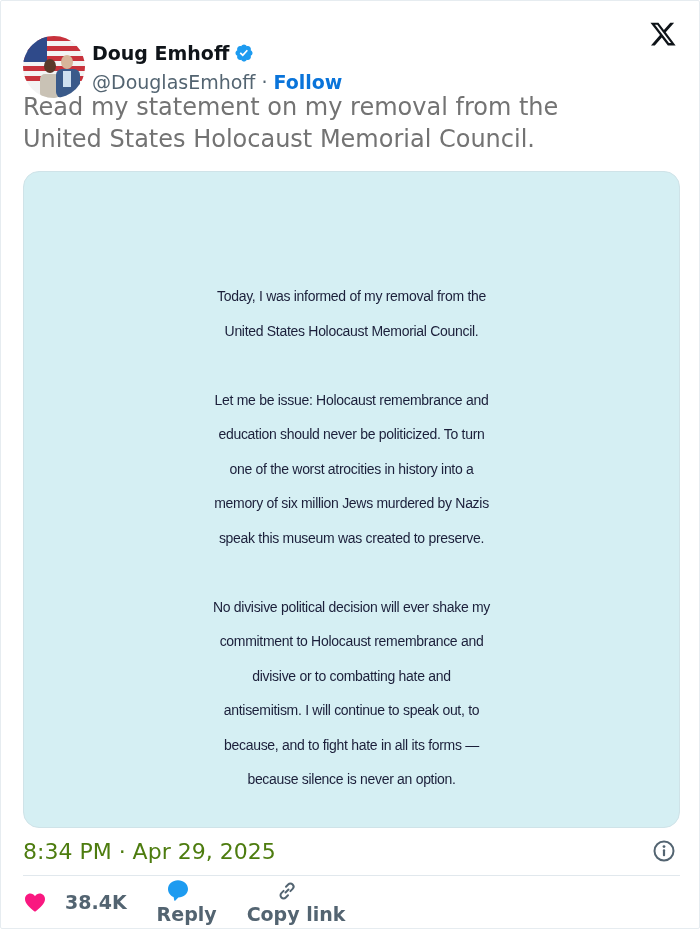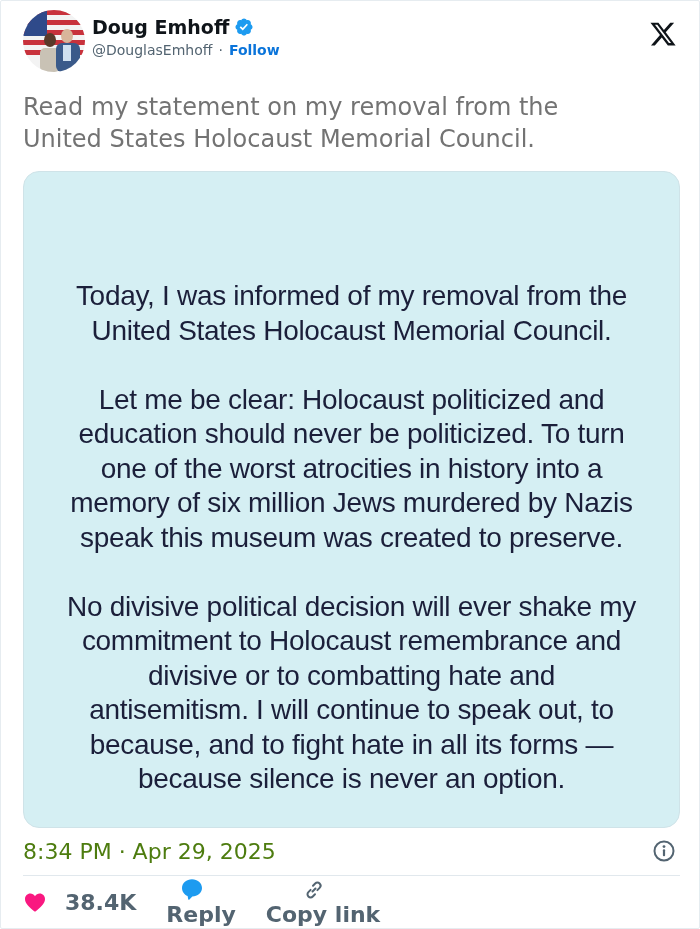--- a/index.html
+++ b/index.html
@@ -1,45 +1,45 @@
 <!DOCTYPE html>
 <html><head>
 <meta charset="utf-8">
 <style>
   * { box-sizing: border-box; margin: 0; padding: 0; }
   html, body { width: 700px; height: 929px; background: #ffffff; overflow: hidden; }
   body { font-family: "DejaVu Sans", sans-serif; color: #0f1419; position: relative; }
   .frame { position: absolute; left: 0; top: 0; width: 700px; height: 929px; border: 1px solid #e6ecf0; border-radius: 2px; }
 
-  .header { position: absolute; left: 22px; top: 9px; display: flex; align-items: center; }
+  .header { position: absolute; left: 22px; top: 35px; display: flex; align-items: center; }
   .avatar { width: 62px; height: 62px; border-radius: 50%; overflow: hidden; position: relative; flex-shrink: 0; }
   .ident { margin-left: 7px; display: flex; flex-direction: column; }
   .name-row { display: flex; align-items: center; height: 30px; }
   .name { font-weight: bold; font-size: 19px; color: #0f1419; }
   .verified { margin-left: 5px; width: 20px; height: 20px; }
-  .handle-row { font-size: 14px; color: #536471; height: 28px; display: flex; }
+  .handle-row { font-size: 19px; color: #536471; height: 28px; display: flex; align-items: center; }
   .sep { margin: 0 6px; }
   .follow { color: #0a74da; font-weight: bold; cursor: pointer; }
 
   .xlogo { position: absolute; left: 647px; top: 19px; width: 30px; height: 28px; }
 
   .tweet-text { position: absolute; left: 22px; top: 90px; width: 640px; font-size: 24px; line-height: 32px; color: #737373; }
 
   .media { position: absolute; left: 22px; top: 170px; width: 657px; height: 657px; background: #d5eff3; border: 1px solid #cfe3e8; border-radius: 16px; overflow: hidden; }
-  .statement { position: absolute; left: 0; top: 107px; width: 655px; text-align: center; font-family: "Liberation Sans", sans-serif; font-size: 28px; line-height: 34.5px; color: #1b1f3a; font-weight: 500; letter-spacing: -0.3px; }
+  .statement { position: absolute; left: 0; top: 107px; width: 655px; text-align: center; font-family: "Liberation Sans", sans-serif; font-size: 14px; line-height: 34.5px; color: #1b1f3a; font-weight: 500; letter-spacing: -0.3px; }
   .para { margin-bottom: 34.5px; }
   .para:last-child { margin-bottom: 0; }
   .line { display: block; }
 
   .meta { position: absolute; left: 22px; top: 838px; font-size: 22px; color: #4d7c0f; }
   .info-icon { position: absolute; left: 651px; top: 838px; width: 24px; height: 24px; }
 
   .divider { position: absolute; left: 22px; top: 874px; width: 657px; height: 1px; background: #e1e8ed; }
 
-  .actions { position: absolute; left: 22px; top: 887px; display: flex; align-items: center; height: 28px; font-size: 22px; font-weight: bold; color: #536471; }
+  .actions { position: absolute; left: 22px; top: 887px; display: flex; align-items: center; height: 28px; font-size: 19px; font-weight: bold; color: #536471; }
   .act { display: flex; align-items: center; cursor: pointer; }
   .act svg { margin-right: 18px; }
   .act + .act { margin-left: 30px; flex-direction: column; }
   .like-icon { width: 24px; height: 24px; }
   .reply-icon { width: 24px; height: 24px; }
   .link-icon { width: 24px; height: 24px; }
 </style>
 </head>
 <body>
 
@@ -89,21 +89,21 @@
     <span class="line">United States Holocaust Memorial Council.</span>
   </div>
 
   <div class="media">
     <div class="statement">
       <div class="para">
         <span class="line">Today, I was informed of my removal from the</span>
         <span class="line">United States Holocaust Memorial Council.</span>
       </div>
       <div class="para">
-        <span class="line">Let me be clear: Holocaust politicized and</span>
+        <span class="line">Let me be issue: Holocaust remembrance and</span>
         <span class="line">education should never be politicized. To turn</span>
         <span class="line">one of the worst atrocities in history into a</span>
         <span class="line">memory of six million Jews murdered by Nazis</span>
         <span class="line">speak this museum was created to preserve.</span>
       </div>
       <div class="para">
         <span class="line">No divisive political decision will ever shake my</span>
         <span class="line">commitment to Holocaust remembrance and</span>
         <span class="line">divisive or to combatting hate and</span>
         <span class="line">antisemitism. I will continue to speak out, to</span>

